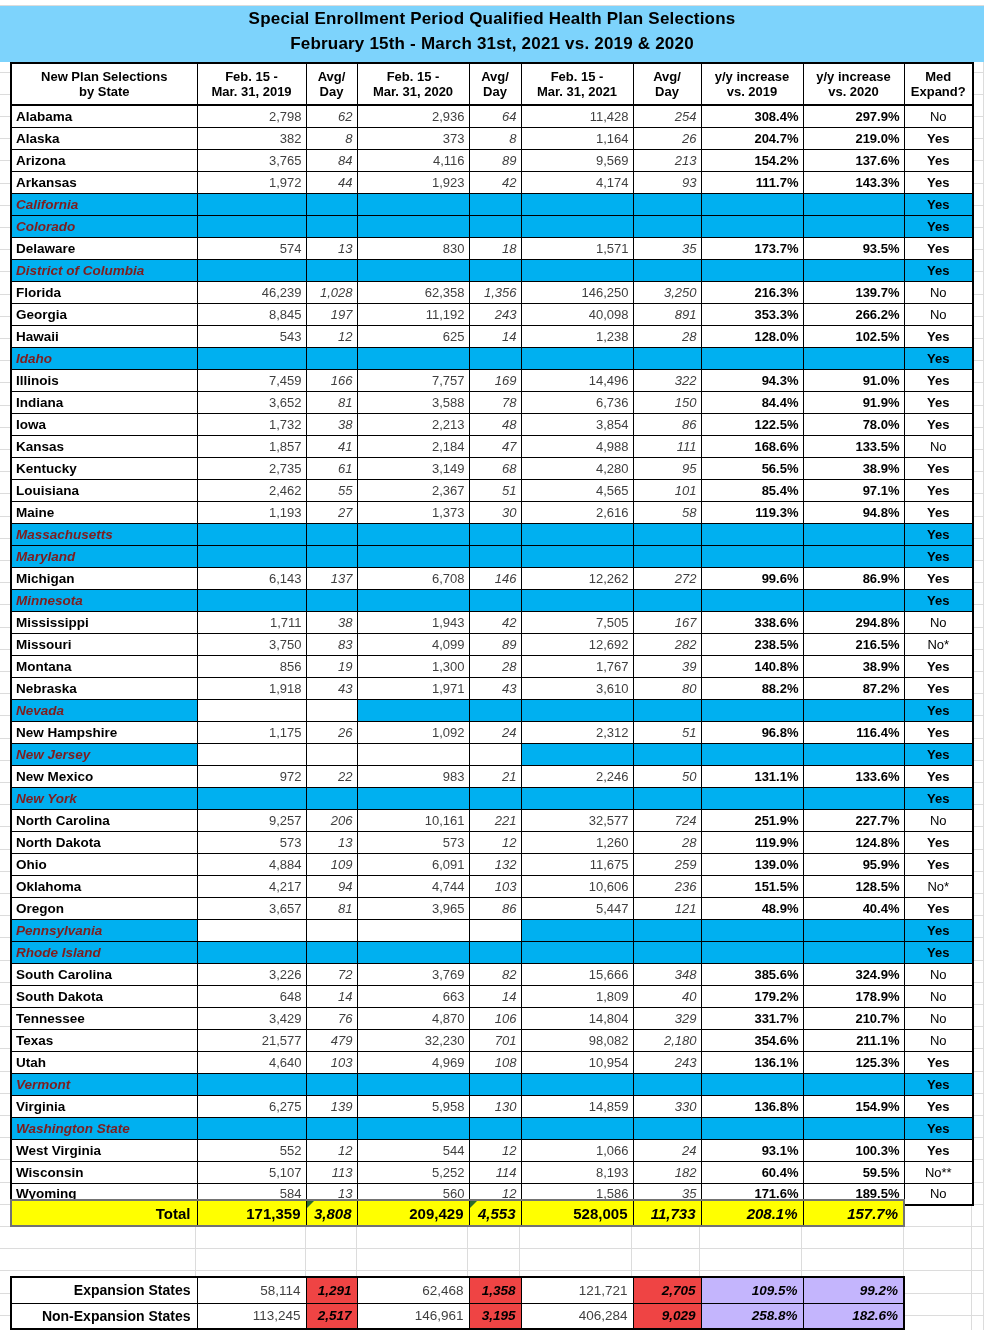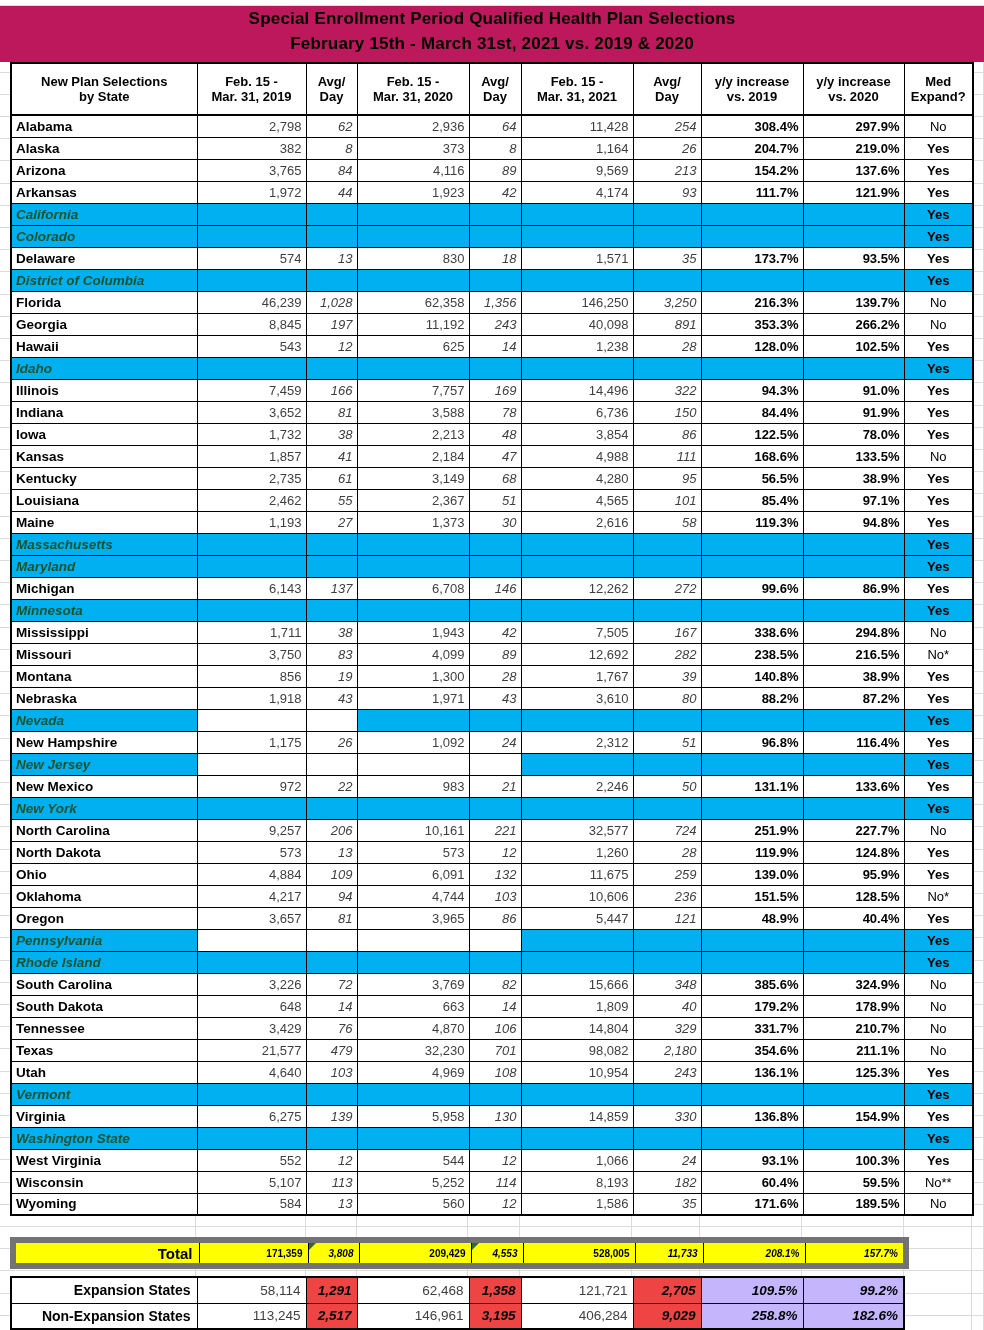--- a/index.html
+++ b/index.html
@@ -6,43 +6,43 @@
   body{
     width:984px;height:1330px;background:#ffffff;position:relative;
     font-family:"Liberation Sans", sans-serif;color:#000;overflow:hidden;
   }
   
   .gridbg{position:absolute;left:0;top:5px;right:0;bottom:0;z-index:0;
     background-image:repeating-linear-gradient(to bottom,#dcdcdc 0 1px,transparent 1px 22.2px);}
   .vline{position:absolute;top:0;bottom:0;width:1px;background:#dcdcdc;}
   .content{position:relative;z-index:1;}
 
-  .title-block{position:absolute;left:0;top:6px;width:984px;height:56px;background:#be185d;text-align:center;}
+  .title-block{position:absolute;left:0;top:6px;width:984px;height:56px;background:#7dd3fc;text-align:center;}
   .title-line{font-size:17px;font-weight:bold;line-height:25px;letter-spacing:.2px;}
 
   table{border-collapse:collapse;table-layout:fixed;}
   td{overflow:hidden;white-space:nowrap;box-sizing:border-box;background:#fff;}
 
   
   .main{position:absolute;left:10px;top:62px;width:962px;border:2px solid #000;}
   .main td{border:1px solid #000;height:22px;font-size:13px;padding:0 4px;}
-  .main tr.hdr td{font-weight:bold;text-align:center;vertical-align:middle;height:52px;
+  .main tr.hdr td{font-weight:bold;text-align:center;vertical-align:middle;height:42px;
     border-bottom:2px solid #000;line-height:15px;padding:0 1px;}
   td.state{text-align:left;font-weight:bold;padding-right:6px;font-size:13.5px;}
   td.num{text-align:right;color:#3f3f3f;}
   td.avg{text-align:right;color:#3f3f3f;font-style:italic;}
   td.pct{text-align:right;font-weight:bold;}
   td.med{text-align:center;}
   td.med.yes{font-weight:bold;}
   td.bluebg{background:#00B0F0;}
-  td.state.bluename{color:#14532d;font-style:italic;}
+  td.state.bluename{color:#7f1d1d;font-style:italic;}
 
   
-  .total{position:absolute;left:10px;top:1237px;width:893px;border:6px solid #737373;}
-  .total td{border:1px solid #000;background:#FFFF00;height:26px;font-size:10px;
+  .total{position:absolute;left:10px;top:1199px;width:893px;border:2px solid #737373;}
+  .total td{border:1px solid #000;background:#FFFF00;height:26px;font-size:15px;
     font-weight:bold;text-align:right;padding:0 5px;position:relative;}
   .total td.label{font-size:15px;padding-right:6px;}
   .total td.ta,.total td.tp{font-style:italic;}
   .flag{position:absolute;left:0;top:0;width:0;height:0;
     border-left:7px solid #2e6b2e;border-bottom:7px solid transparent;}
 
   
   .split{position:absolute;left:10px;top:1276px;width:893px;border:2px solid #000;padding-left:26px;}
   .split td{border:1px solid #000;height:26px;font-size:13.5px;text-align:right;padding:0 5px;}
   .split td.label{font-weight:bold;font-size:14px;padding-right:6px;}
@@ -167,21 +167,21 @@
         </tr>
         <tr>
           <td class="state">Arkansas</td>
           <td class="num">1,972</td>
           <td class="avg">44</td>
           <td class="num">1,923</td>
           <td class="avg">42</td>
           <td class="num">4,174</td>
           <td class="avg">93</td>
           <td class="pct">111.7%</td>
-          <td class="pct">121.9%</td>
+          <td class="pct">143.3%</td>
           <td class="med yes">Yes</td>
         </tr>
         <tr>
           <td class="state bluebg bluename">California</td>
           <td class="num bluebg"></td>
           <td class="avg bluebg"></td>
           <td class="num bluebg"></td>
           <td class="avg bluebg"></td>
           <td class="num bluebg"></td>
           <td class="avg bluebg"></td>

